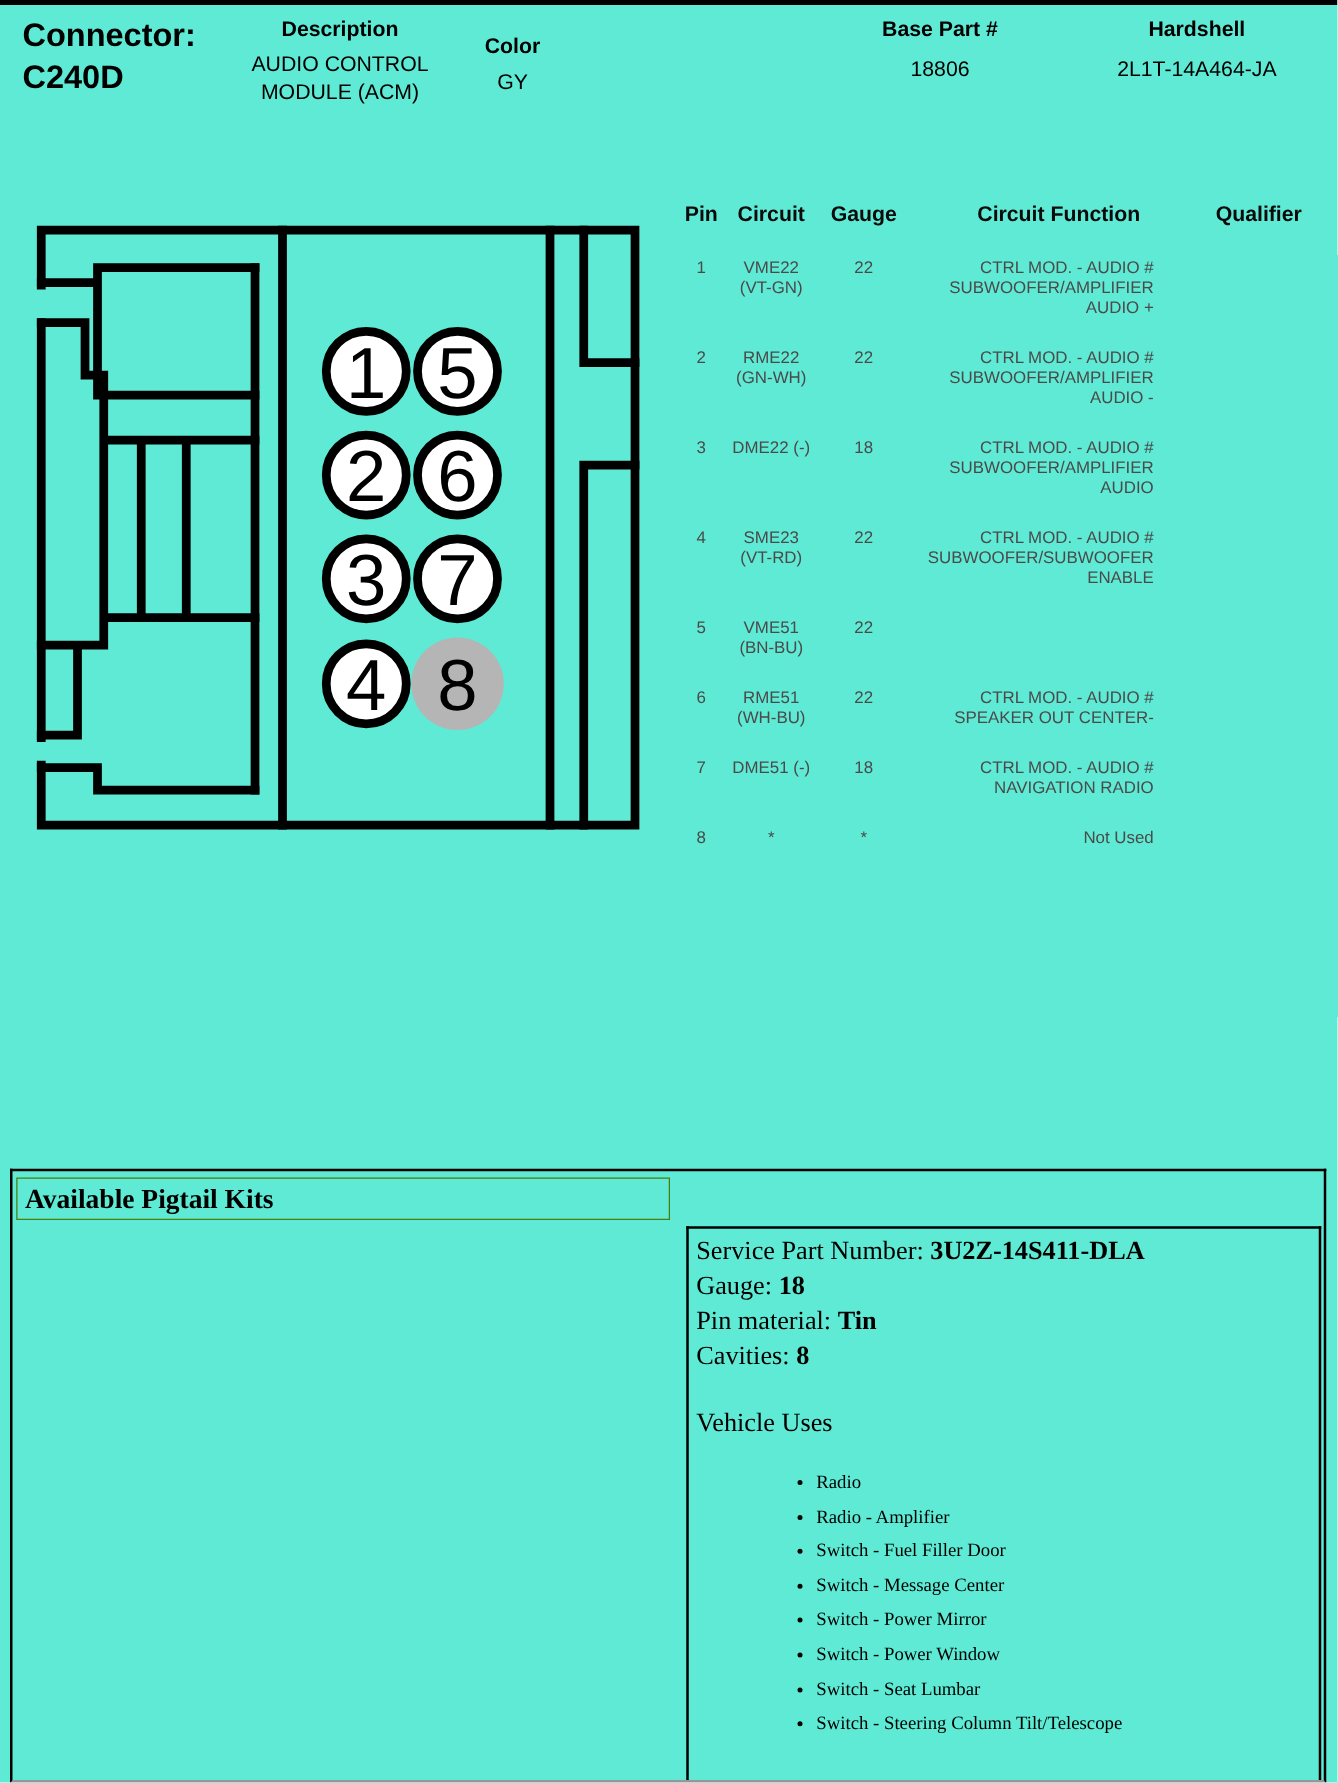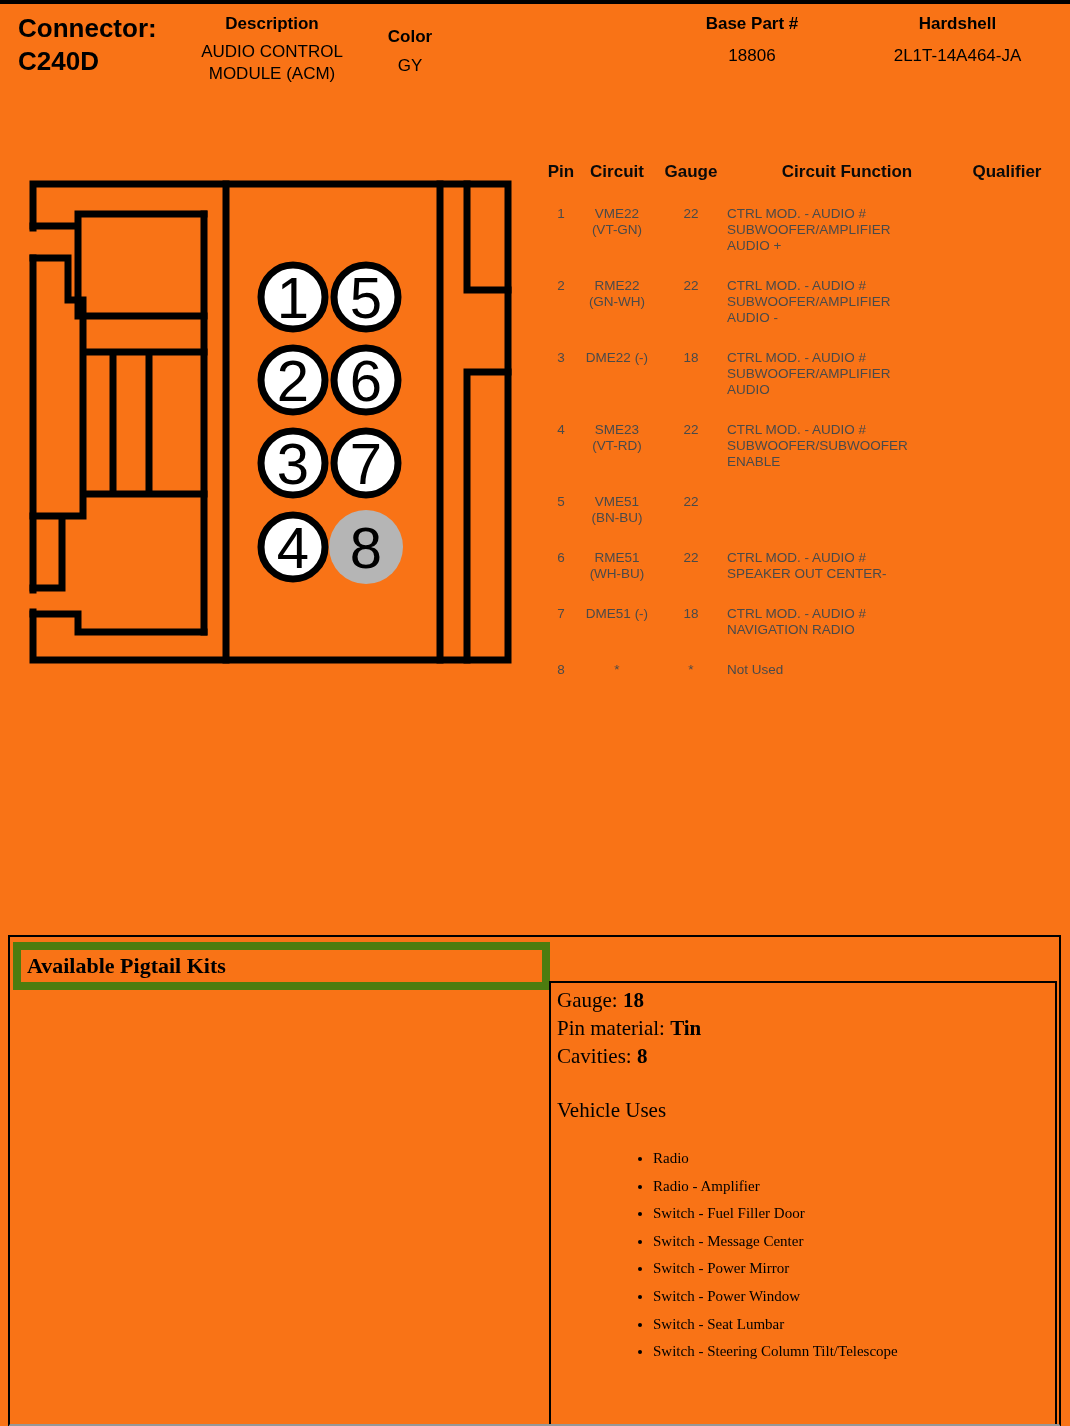--- a/index.html
+++ b/index.html
@@ -1,16 +1,16 @@
 <!DOCTYPE html>
 <html><head>
 <meta charset="utf-8">
 <style>
   html,body{margin:0;padding:0;background:#fff;}
-  .page{position:relative;width:1070px;height:1426px;background:#f97316;overflow:hidden;
+  .page{position:relative;width:1070px;height:1426px;background:#5eead4;overflow:hidden;
         font-family:"Liberation Sans",sans-serif;color:#000;}
   .toprule{position:absolute;left:0;top:0;width:1070px;height:4px;background:#000;}
 
   
   .hdr-connector{position:absolute;left:18px;top:12px;font-size:26px;font-weight:bold;line-height:33px;}
   .hdr-col{position:absolute;text-align:center;}
   .hdr-label{font-size:17px;font-weight:bold;line-height:20px;}
   .hdr-value{font-size:17px;line-height:22px;}
   .col-desc{left:167px;top:14px;width:210px;}
   .col-desc .hdr-value{margin-top:7px;}
@@ -30,29 +30,29 @@
   .pin-num{font-family:"Liberation Sans",sans-serif;font-size:58px;fill:#000;text-anchor:middle;}
 
   
   .pin-table{position:absolute;left:543px;top:138px;width:524px;font-size:13.5px;}
   .phead,.prow{display:grid;grid-template-columns:36px 76px 72px 240px 80px;margin-top:24px;}
   .phead{font-size:17px;font-weight:bold;color:#0a0a0a;margin-bottom:12px;}
   .phead > div{text-align:center;}
   .prow{color:#4a4a4a;line-height:16px;margin-bottom:10px;}
   .c-pin,.c-circ,.c-gauge{text-align:center;}
   .c-circ div:empty{display:none;}
-  .c-fn{text-align:left;}
+  .c-fn{text-align:right;}
   .c-fn div{width:196px;}
 
   
   .pigtail-box{position:absolute;left:8px;top:935px;width:1049px;height:487px;
                border:2px solid #000;border-bottom:3px solid #979797;}
   .serif{font-family:"Liberation Serif",serif;}
   .kits-title-box{position:absolute;left:3px;top:5px;width:521px;height:32px;
-                  border:8px solid #4d7c0f;}
+                  border:1px solid #4d7c0f;}
   .kits-title{font-size:22px;font-weight:bold;line-height:31px;padding-left:6px;}
   .kits-left-cell{position:absolute;left:2px;top:44px;width:530px;height:441px;
                   border:2px solid #000;border-bottom:none;}
   .kit-part-line{position:absolute;left:6px;bottom:14px;font-size:21px;}
   .kits-right-cell{position:absolute;left:539px;top:44px;width:504px;height:441px;
                    border:2px solid #000;border-bottom:none;}
   .kits-right-cell .inner{padding:3px 0 0 6px;font-size:21px;}
   .kits-right-cell p{margin:0;line-height:28px;}
   .vspacer{height:26px;}
   .uses-list{margin:21px 0 0 0;padding-left:96px;font-size:15px;}
@@ -235,20 +235,24 @@
 
   <div class="pigtail-box serif">
     <div class="kits-title-box">
       <div class="kits-title">Available Pigtail Kits</div>
     </div>
 
 
     <div class="kits-right-cell">
       <div class="inner">
         <p>
+          <span>Service Part Number:</span>
+          <b>3U2Z-14S411-DLA</b>
+        </p>
+        <p>
           <span>Gauge:</span>
           <b>18</b>
         </p>
         <p>
           <span>Pin material:</span>
           <b>Tin</b>
         </p>
         <p>
           <span>Cavities:</span>
           <b>8</b>

